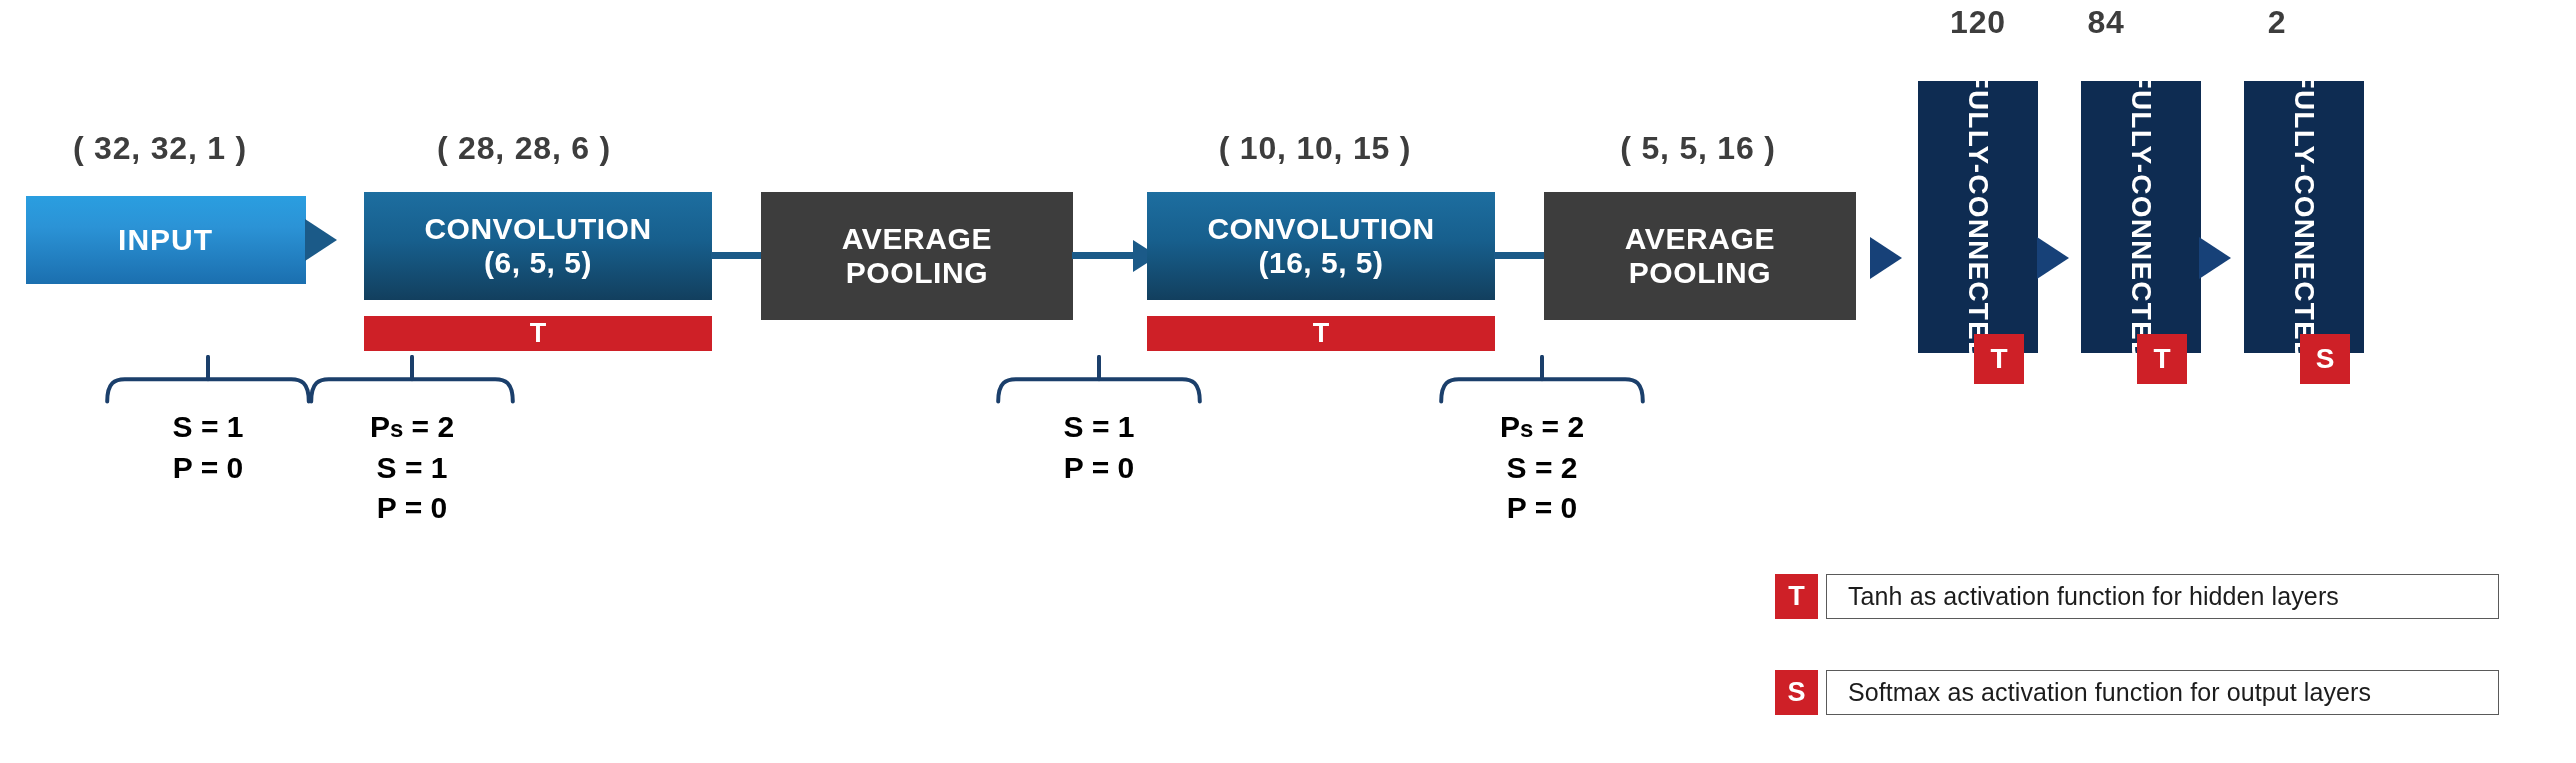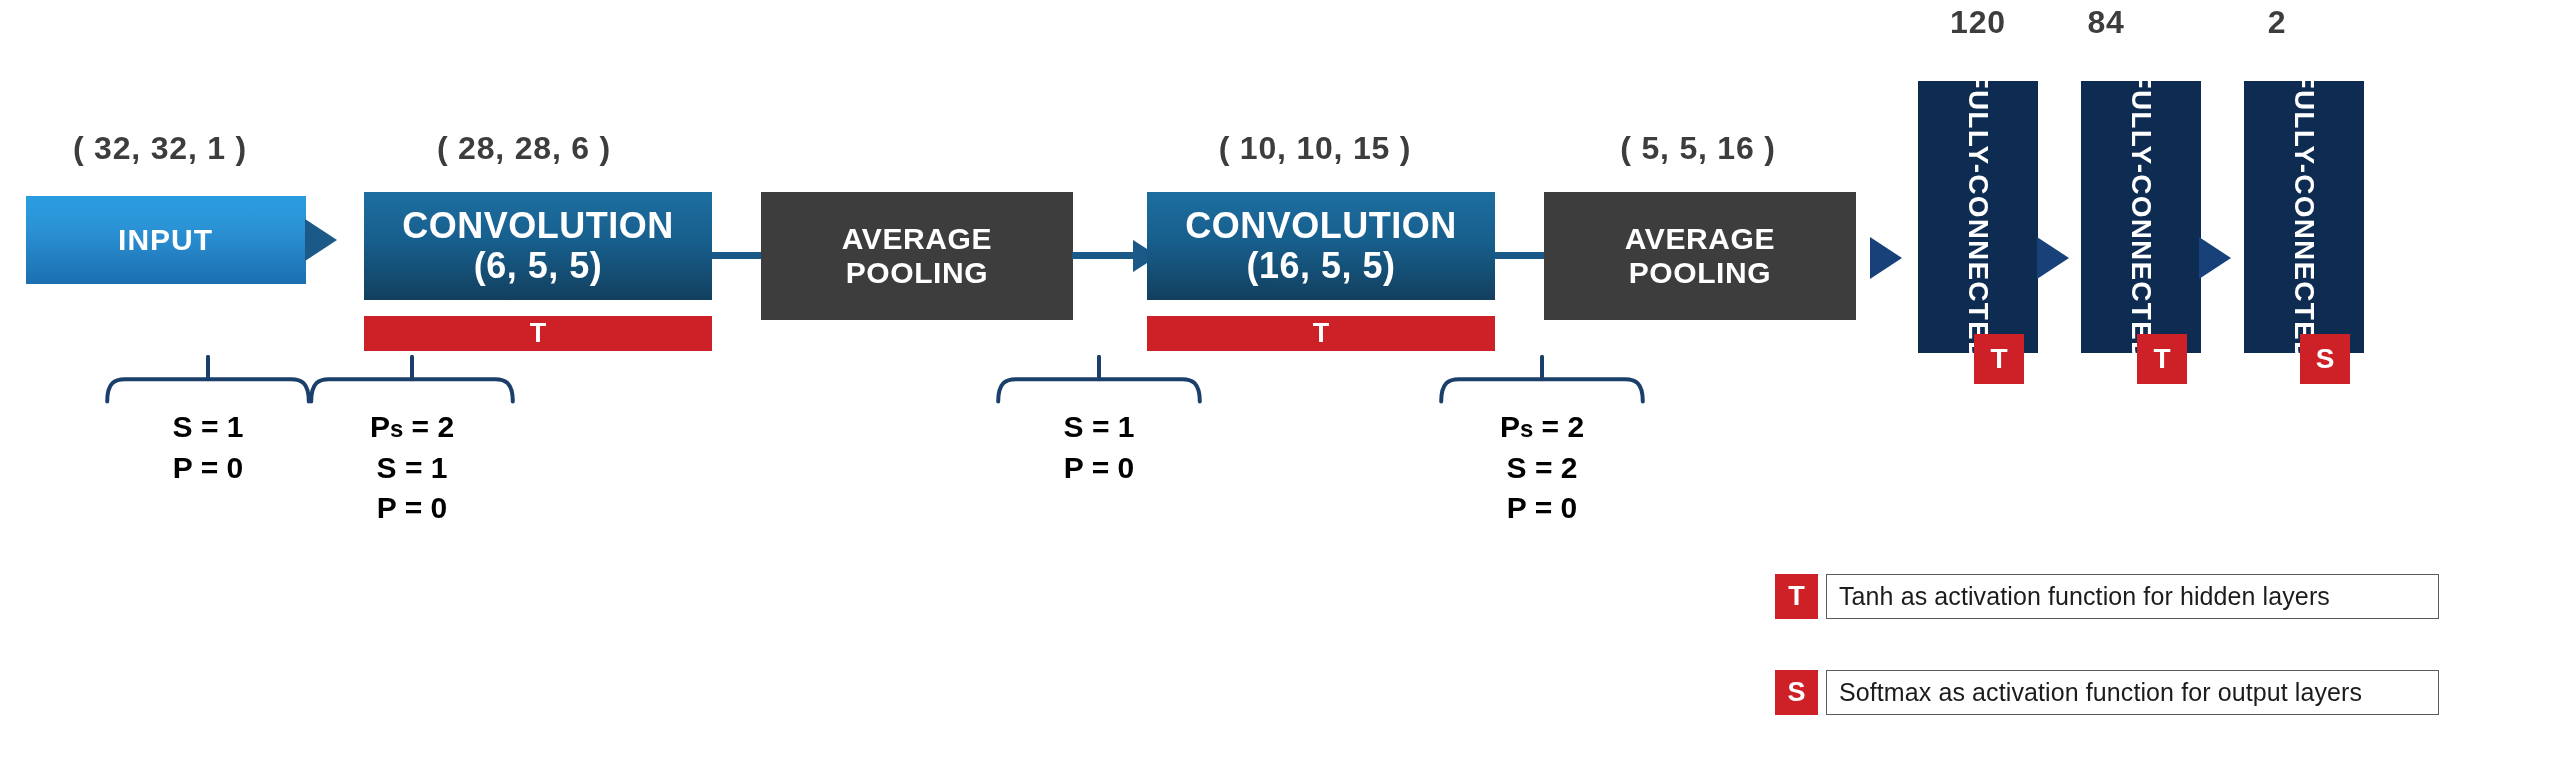--- a/index.html
+++ b/index.html
@@ -48,21 +48,21 @@
     line-height: 1.12;
   }
   .box-input {
     background: linear-gradient(180deg, #2a9ee0 0%, #2b93d6 35%, #1b6faf 100%);
     font-size: 30px;
     letter-spacing: 1px;
     text-align: right;
   }
   .box-conv {
     background: linear-gradient(180deg, #1d6ea0 0%, #175f8d 45%, #123f5e 100%);
-    font-size: 36px;
+    font-size: 30px;
     letter-spacing: 0.5px;
   }
   .box-pool {
     background: #3d3d3d;
     font-size: 30px;
     letter-spacing: 0.6px;
   }
   .box-fc {
     background: #0e2c52;
   }
@@ -165,23 +165,23 @@
     justify-content: center;
     line-height: 1;
   }
   .legend-body {
     border: 1.6px solid #5a5a5a;
     background: #ffffff;
     color: #1c1c1c;
     font-size: 25px;
     display: flex;
     align-items: center;
-    padding-left: 12px;
+    padding-left: 21px;
     box-sizing: border-box;
-    width: 613px;
+    width: 673px;
     margin-left: 8px;
     letter-spacing: 0.1px;
   }
 </style>
 </head>
 <body>
 
 <div class="stage">
 
   <div class="shape-label" style="left:16px; top:132px; width:288px;">( 32, 32, 1 )</div>

